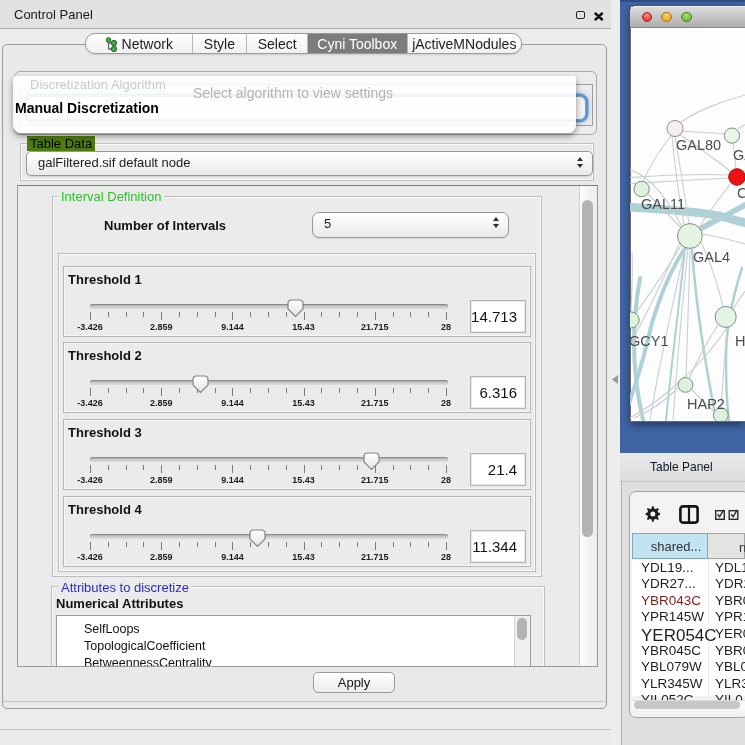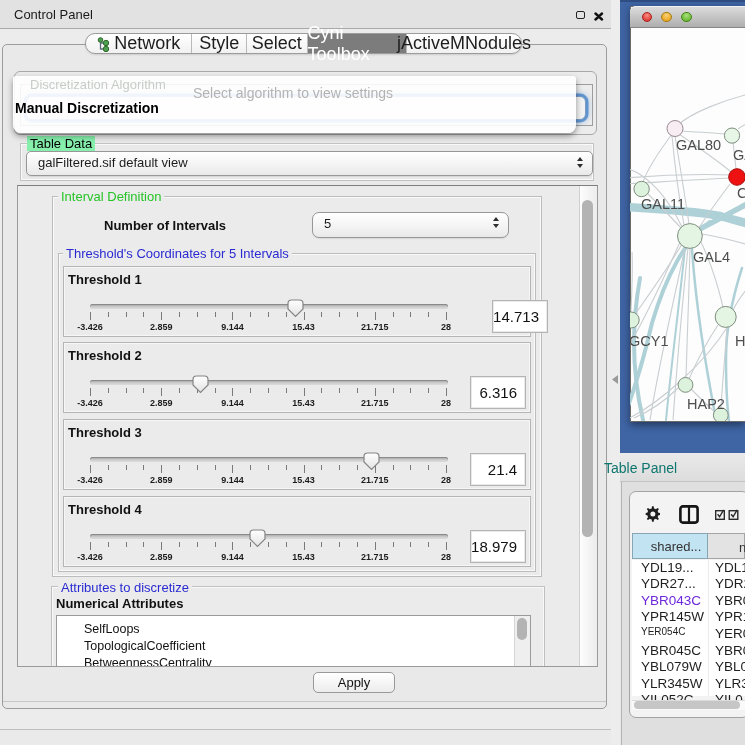--- a/index.html
+++ b/index.html
@@ -1,32 +1,32 @@
 <!DOCTYPE html>
 <html><head><meta charset="utf-8"><style>
 *{margin:0;padding:0;box-sizing:border-box;}
 body{font-family:"Liberation Sans",sans-serif;}
 #page{position:relative;width:745px;height:745px;background:#e7e7e7;overflow:hidden;}
 .abs{position:absolute;}
 .grp{position:absolute;border:1px solid #bcbcbc;box-shadow:inset 0 0 0 1px rgba(255,255,255,.7);}
-.glabel{position:absolute;font-size:13px;background:#86efac;padding:0 3px;white-space:nowrap;}
+.glabel{position:absolute;font-size:13px;background:#4d7c0f;padding:0 3px;white-space:nowrap;}
 .combo{position:absolute;border:1px solid #979797;border-radius:5px;background:linear-gradient(#ffffff,#f4f4f4 55%,#e9e9e9);box-shadow:0 1px 1px rgba(0,0,0,.08);}
 .combo .ctext{position:absolute;left:11px;top:3px;font-size:13px;color:#1c1c1c;}
 .spin{position:absolute;right:8px;top:5px;width:7px;}
 .spin div{width:0;height:0;border-left:3.5px solid transparent;border-right:3.5px solid transparent;}
 .spin .up{border-bottom:4.5px solid #2e2e2e;margin-bottom:2.5px;}
 .spin .dn{border-top:4.5px solid #2e2e2e;}
 .tpanel{position:absolute;left:63px;width:468px;height:71px;background:#ebebeb;border:1px solid #b5b5b5;box-shadow:inset 0 0 0 1px #f6f6f6;}
 .tlabel{position:absolute;left:4px;top:5px;font-size:13px;font-weight:bold;color:#111;}
 .track{position:absolute;height:5px;background:linear-gradient(#9d9d9d,#cfcfcf 60%,#dcdcdc);border-radius:3px;box-shadow:inset 0 1px 0 #8a8a8a;}
 .tick{position:absolute;width:1px;background:#7a7a7a;}
 .tlab{position:absolute;font-size:9px;font-weight:bold;color:#1c1c1c;transform:translateX(-50%);}
 .vbox{position:absolute;left:406px;width:56px;height:33px;background:#fff;border:1px solid #b4b4b4;box-shadow:inset 0 0 0 1px #e9e9e9;}
 .vbox span{position:absolute;right:8px;top:7px;font-size:15px;color:#111;}
-.seg{position:absolute;height:21px;background:linear-gradient(#ffffff,#f1f1f1);border:1px solid #9b9b9b;border-radius:10px;display:flex;align-items:center;font-size:18px;color:#1d1d1d;box-shadow:0 1px 2px rgba(0,0,0,.12);}
+.seg{position:absolute;height:21px;background:linear-gradient(#ffffff,#f1f1f1);border:1px solid #9b9b9b;border-radius:10px;display:flex;align-items:center;font-size:14px;color:#1d1d1d;box-shadow:0 1px 2px rgba(0,0,0,.12);}
 .seg .s{height:100%;display:flex;align-items:center;justify-content:center;border-right:1px solid #b9b9b9;}
 .seg .s:last-child{border-right:none;}
 .seg .sel{background:#7c7c7c;color:#fff;}
 </style></head><body>
 <div id="page">
 
 <div class="abs" style="left:0;top:0;width:611px;height:729px;background:#ececec;"></div>
 <div class="abs" style="left:0;top:0;width:611px;height:29px;background:#e2e2e2;border-bottom:1px solid #a9a9a9;"></div>
 <div class="abs" style="left:14px;top:7px;font-size:13px;color:#1a1a1a;">Control Panel</div>
 <div class="abs" style="left:576px;top:11px;width:9px;height:8px;border:1.5px solid #222;border-radius:2px;"></div>
@@ -42,41 +42,40 @@
           <circle cx="9" cy="13" r="2.7" fill="#4da04d" stroke="#2e6b2e"></circle>
         </svg>Network</div>
 <div class="s" style="width:55px;">Style</div>
 <div class="s" style="width:61px;">Select</div>
 <div class="s sel" style="width:100px;">Cyni Toolbox</div>
 <div class="s" style="width:114px;">jActiveMNodules</div>
 </div>
 <div class="grp" style="left:20px;top:143px;width:574px;height:38px;border-color:#c2c2c2;"></div>
 <div class="glabel" style="left:27px;top:136px;">Table Data</div>
 <div class="combo" style="left:26px;top:151px;width:567px;height:25px;">
-<span class="ctext">galFiltered.sif default view</span>
+<span class="ctext">galFiltered.sif default node</span>
 <span class="spin">
         <div class="up"></div>
         <div class="dn"></div>
       </span>
     </div>
 <div class="abs" style="left:17px;top:185px;width:581px;height:482px;border:1px solid #9a9a9a;border-top-color:#7e7e7e;background:#ebebeb;"></div>
 <div class="abs" style="left:579px;top:186px;width:18px;height:480px;background:linear-gradient(90deg,#fdfdfd,#ececec);border-left:1px solid #d0d0d0;"></div>
 <div class="abs" style="left:582px;top:200px;width:11px;height:337px;background:#b3b3b3;border-radius:6px;"></div>
 <div class="grp" style="left:52px;top:196px;width:490px;height:381px;"></div>
 <div class="glabel" style="left:58px;top:189px;color:#27c427;background:#ebebeb;">Interval Definition</div>
 <div class="abs" style="left:104px;top:218px;font-size:13px;font-weight:bold;color:#111;">Number of Intervals</div>
 <div class="combo" style="left:312px;top:212px;width:197px;height:26px;border-radius:7px;">
 <span class="ctext">5</span>
       <span class="spin" style="top:4px;">
         <div class="up"></div>
         <div class="dn"></div>
       </span>
     </div>
 <div class="grp" style="left:58px;top:253px;width:478px;height:319px;"></div>
-<div class="glabel" style="left:63px;top:246px;color:#2a2ad2;background:#ebebeb;">Threshold's Coordinates for 5 Intervals</div>
 <div class="tpanel" style="top:266px;">
       <div class="tlabel">Threshold 1</div>
       <div class="track" style="left:26px;top:37px;width:358px;"></div>
       <div class="tick" style="left:26.0px;top:45px;height:8px;"></div>
       <div class="tick" style="left:43.8px;top:45px;height:5px;"></div>
       <div class="tick" style="left:61.6px;top:45px;height:5px;"></div>
       <div class="tick" style="left:79.4px;top:45px;height:5px;"></div>
       <div class="tick" style="left:97.2px;top:45px;height:8px;"></div>
       <div class="tick" style="left:115.0px;top:45px;height:5px;"></div>
       <div class="tick" style="left:132.8px;top:45px;height:5px;"></div>
@@ -102,21 +101,21 @@
       <div class="tlab" style="left:382.0px;top:55px;">28</div>
       <svg class="abs" style="left:223.0px;top:32px;" width="18" height="19">
         <defs>
           <linearGradient id="tg266" x1="0" y1="0" x2="0" y2="1">
             <stop offset="0" stop-color="#ffffff"></stop>
             <stop offset="1" stop-color="#e3e3e3"></stop>
           </linearGradient>
         </defs>
         <path d="M1,4.5 Q1,1 4.5,1 L12.5,1 Q16,1 16,4.5 L16,10 L8.5,17.5 L1,10 Z" fill="url(#tg266)" stroke="#848484" stroke-width="1.2"></path>
       </svg>
-      <div class="vbox" style="top:33px;margin-left:22px;">
+      <div class="vbox" style="top:33px;">
         <span>14.713</span>
       </div>
     </div>
 <div class="tpanel" style="top:342px;">
       <div class="tlabel">Threshold 2</div>
       <div class="track" style="left:26px;top:37px;width:358px;"></div>
       <div class="tick" style="left:26.0px;top:45px;height:8px;"></div>
       <div class="tick" style="left:43.8px;top:45px;height:5px;"></div>
       <div class="tick" style="left:61.6px;top:45px;height:5px;"></div>
       <div class="tick" style="left:79.4px;top:45px;height:5px;"></div>
@@ -232,21 +231,21 @@
       <svg class="abs" style="left:184.8px;top:32px;" width="18" height="19">
         <defs>
           <linearGradient id="tg496" x1="0" y1="0" x2="0" y2="1">
             <stop offset="0" stop-color="#ffffff"></stop>
             <stop offset="1" stop-color="#e3e3e3"></stop>
           </linearGradient>
         </defs>
         <path d="M1,4.5 Q1,1 4.5,1 L12.5,1 Q16,1 16,4.5 L16,10 L8.5,17.5 L1,10 Z" fill="url(#tg496)" stroke="#848484" stroke-width="1.2"></path>
       </svg>
       <div class="vbox" style="top:33px;">
-        <span>18.979</span>
+        <span>11.344</span>
       </div>
     </div>
 <div class="abs" style="left:18px;top:580px;width:560px;height:86px;overflow:hidden;">
 <div class="grp" style="left:33px;top:6px;width:494px;height:120px;border-color:#c0c0c0;"></div>
 <div class="glabel" style="left:40px;top:0px;color:#2a2ad2;background:#ebebeb;">Attributes to discretize</div>
 <div class="abs" style="left:38px;top:16px;font-size:13px;font-weight:bold;color:#111;">Numerical Attributes</div>
 <div class="abs" style="left:38px;top:35px;width:475px;height:60px;background:#fff;border:1px solid #9a9a9a;"></div>
 <div class="abs" style="left:66px;top:42px;font-size:12.5px;color:#111;">SelfLoops</div>
 <div class="abs" style="left:66px;top:59px;font-size:12.5px;color:#111;">TopologicalCoefficient</div>
 <div class="abs" style="left:66px;top:76px;font-size:12.5px;color:#111;">BetweennessCentrality</div>
@@ -330,21 +329,21 @@
 <text x="103" y="132">GA</text>
 <text x="107" y="170">C</text>
 <text x="11" y="181">GAL11</text>
 <text x="63" y="234">GAL4</text>
 <text x="-1" y="318">GCY1</text>
 <text x="105" y="318">H</text>
 <text x="57" y="381">HAP2</text>
 </g>
     </svg>
 <div class="abs" style="left:620px;top:453px;width:125px;height:29px;background:linear-gradient(#eaeaea,#dcdcdc);border-bottom:1px solid #c2c2c2;"></div>
-<div class="abs" style="left:604px;top:460px;font-size:14px;color:#0f766e;">Table Panel</div>
+<div class="abs" style="left:650px;top:460px;font-size:12px;color:#0f172a;">Table Panel</div>
 <div class="abs" style="left:621px;top:482px;width:124px;height:263px;background:#dfdfdf;border-left:1px solid #b5b5b5;"></div>
 <div class="abs" style="left:629px;top:491px;width:120px;height:227px;background:#f3f3f3;border:1px solid #a3a3a3;border-radius:7px;"></div>
 <svg class="abs" style="left:644px;top:506px;" width="16" height="17" viewBox="0 0 16 17">
 <g fill="#1e1e1e">
         <path d="M8,0.2 L9.7,0.2 10,2.4 A6,6 0 0 1 11.9,3.2 L13.7,1.9 14.9,3.1 13.6,4.9 A6,6 0 0 1 14.4,6.8 L16,7.1 16,8.9 14.4,9.2 A6,6 0 0 1 13.6,11.1 L14.9,12.9 13.7,14.1 11.9,12.8 A6,6 0 0 1 10,13.6 L9.7,15.8 8,15.8 7.7,13.6 A6,6 0 0 1 5.8,12.8 L4,14.1 2.8,12.9 4.1,11.1 A6,6 0 0 1 3.3,9.2 L1.7,8.9 1.7,7.1 3.3,6.8 A6,6 0 0 1 4.1,4.9 L2.8,3.1 4,1.9 5.8,3.2 A6,6 0 0 1 7.7,2.4 Z"></path>
       </g>
 <circle cx="8.85" cy="8" r="2.5" fill="#f3f3f3"></circle>
     </svg>
 <svg class="abs" style="left:679px;top:505px;" width="20" height="19" viewBox="0 0 20 19">
 <rect x="1.4" y="1.4" width="17.2" height="16.2" rx="2.5" fill="none" stroke="#151515" stroke-width="2.6"></rect>
@@ -359,25 +358,25 @@
     </svg>
 <div class="abs" style="left:632px;top:533px;width:113px;height:26px;background:#e3e3e3;border:1px solid #a5a5a5;"></div>
 <div class="abs" style="left:632px;top:533px;width:76px;height:26px;background:#c2e3f2;border:1px solid #87a5b5;font-size:13px;color:#333;text-align:center;text-indent:12px;line-height:25px;">shared...</div>
 <div class="abs" style="left:739px;top:540px;font-size:13px;color:#333;">n.</div>
 <div class="abs" style="left:632px;top:560px;width:113px;height:136px;background:#fff;"></div>
 <div class="abs" style="left:708px;top:560px;width:1px;height:136px;background:#ececec;"></div>
 <div class="abs" style="left:641px;top:559.5px;font-size:13.5px;color:#1e1e1e;">YDL19...</div>
 <div class="abs" style="left:715px;top:559.5px;font-size:13.5px;color:#1e1e1e;">YDL1</div>
 <div class="abs" style="left:641px;top:576.1px;font-size:13.5px;color:#1e1e1e;">YDR27...</div>
 <div class="abs" style="left:715px;top:576.1px;font-size:13.5px;color:#1e1e1e;">YDR2</div>
-<div class="abs" style="left:641px;top:592.7px;font-size:13.5px;color:#6d28d9;">YBR043C</div>
+<div class="abs" style="left:641px;top:592.7px;font-size:13.5px;color:#7f1d1d;">YBR043C</div>
 <div class="abs" style="left:715px;top:592.7px;font-size:13.5px;color:#1e1e1e;">YBR0</div>
 <div class="abs" style="left:641px;top:609.3000000000001px;font-size:13.5px;color:#1e1e1e;">YPR145W</div>
 <div class="abs" style="left:715px;top:609.3000000000001px;font-size:13.5px;color:#1e1e1e;">YPR1</div>
-<div class="abs" style="left:641px;top:625.9000000000001px;font-size:10px;color:#1e1e1e;">YER054C</div>
+<div class="abs" style="left:641px;top:625.9000000000001px;font-size:17px;color:#1e1e1e;">YER054C</div>
 <div class="abs" style="left:715px;top:625.9000000000001px;font-size:13.5px;color:#1e1e1e;">YER0</div>
 <div class="abs" style="left:641px;top:642.5000000000001px;font-size:13.5px;color:#1e1e1e;">YBR045C</div>
 <div class="abs" style="left:715px;top:642.5000000000001px;font-size:13.5px;color:#1e1e1e;">YBR0</div>
 <div class="abs" style="left:641px;top:659.1000000000001px;font-size:13.5px;color:#1e1e1e;">YBL079W</div>
 <div class="abs" style="left:715px;top:659.1000000000001px;font-size:13.5px;color:#1e1e1e;">YBL0</div>
 <div class="abs" style="left:641px;top:675.7000000000002px;font-size:13.5px;color:#1e1e1e;">YLR345W</div>
 <div class="abs" style="left:715px;top:675.7000000000002px;font-size:13.5px;color:#1e1e1e;">YLR3</div>
 <div class="abs" style="left:632px;top:691px;width:113px;height:9px;overflow:hidden;">
       <div style="position:absolute;left:9px;top:1px;font-size:13.5px;color:#1e1e1e;">YIL052C</div>
       <div style="position:absolute;left:83px;top:1px;font-size:13.5px;color:#1e1e1e;">YIL0</div>

